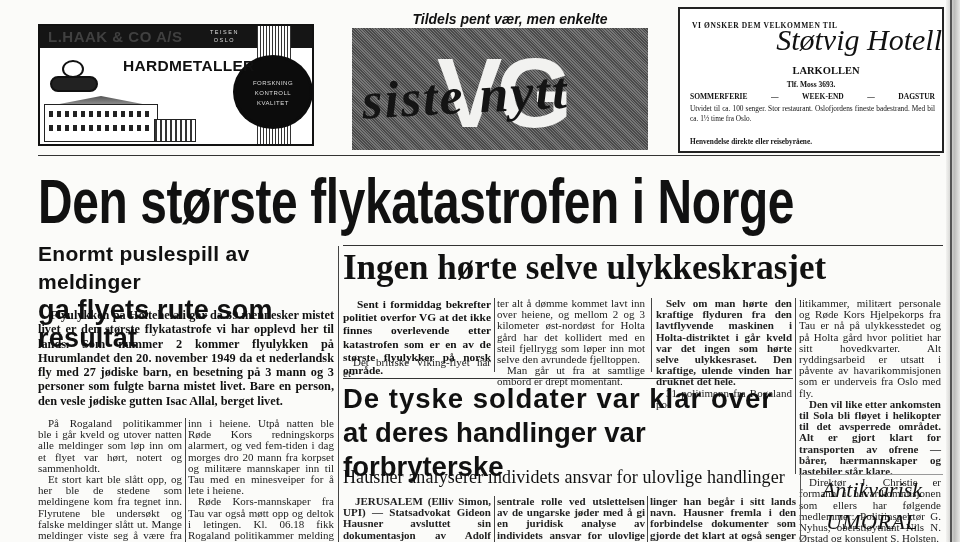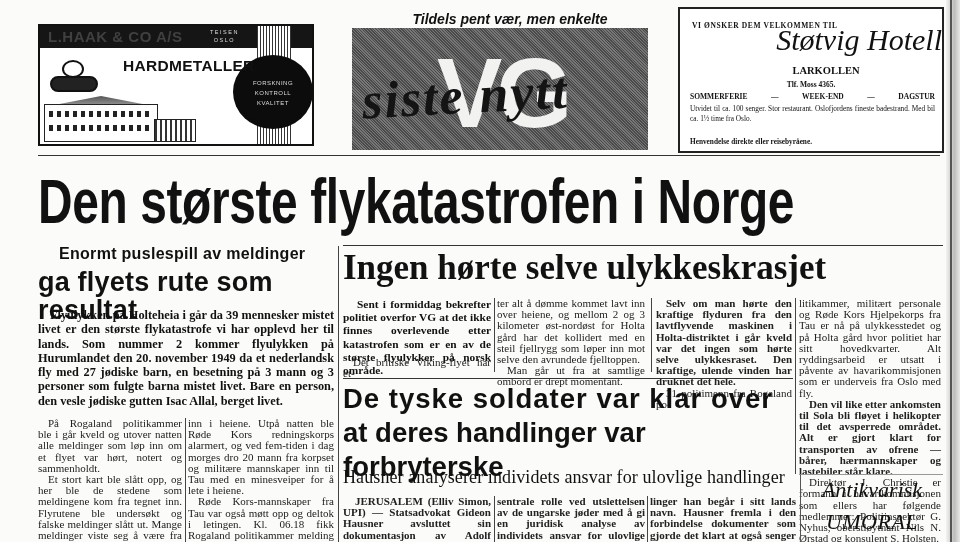--- a/index.html
+++ b/index.html
@@ -42,21 +42,21 @@
   .hotel-contact{left:10px;top:128px;font-size:7.3px;font-weight:bold;}
 
   .rule{background:#333;height:2px;}
   .vrule{background:#444;width:1px;}
 
   
   .main-head{left:38px;top:168px;width:910px;font-family:"Liberation Sans",sans-serif;font-weight:bold;font-size:63px;line-height:66px;letter-spacing:-0.5px;transform:scaleX(0.76);transform-origin:left top;white-space:nowrap;}
 
   
   .left-head{left:38px;top:240px;width:296px;font-family:"Liberation Sans",sans-serif;font-weight:bold;line-height:28px;}
-  .left-head .l1{font-size:16px;display:block;letter-spacing:0.3px;margin-left:21px;}
+  .left-head .l1{font-size:21px;display:block;letter-spacing:0.3px;}
   .left-head .l2{font-size:27px;display:block;letter-spacing:0.2px;}
   .left-lead{left:38px;top:308px;width:296px;font-size:12.3px;line-height:14.3px;font-weight:bold;text-align:justify;text-indent:12px;}
   .col-text{font-size:11px;line-height:11.2px;text-align:justify;color:#222;}
   .col-text p{margin:0;text-indent:10px;}
   .left-col1{left:38px;top:418px;width:144px;}
   .left-col2{left:188px;top:418px;width:146px;}
 
   
   .ingen-head{left:343px;top:246px;width:604px;font-family:"Liberation Serif",serif;font-weight:bold;font-size:35px;line-height:44px;white-space:nowrap;}
   .ingen-lead{left:343px;top:298px;width:148px;font-size:11.4px;line-height:13.2px;font-weight:bold;text-align:justify;text-indent:14px;}
@@ -108,21 +108,21 @@
 <div class="abs vg-caption">Tildels pent vær, men enkelte regnbyger</div>
 <div class="abs vg-box">
   <div class="abs vg-letters">VG</div>
   <div class="abs vg-script">siste nytt</div>
 </div>
 
 <div class="abs hotel">
   <div class="abs hotel-welcome">VI ØNSKER DEM VELKOMMEN TIL</div>
   <div class="abs hotel-name">Støtvig Hotell</div>
   <div class="abs hotel-place">LARKOLLEN</div>
-  <div class="abs hotel-tel">Tlf. Moss 4365.</div>
+  <div class="abs hotel-tel">Tlf. Moss 3693.</div>
   <div class="abs hotel-offer">
     <span>SOMMERFERIE</span>
     <span>—</span>
     <span>WEEK-END</span>
     <span>—</span>
     <span>DAGSTUR</span>
   </div>
   <div class="abs hotel-desc">Utvidet til ca. 100 senger. Stor restaurant. Oslofjordens fineste badestrand. Med bil ca. 1½ time fra Oslo.</div>
   <div class="abs hotel-contact">Henvendelse direkte eller reisebyråene.</div>
 </div>

